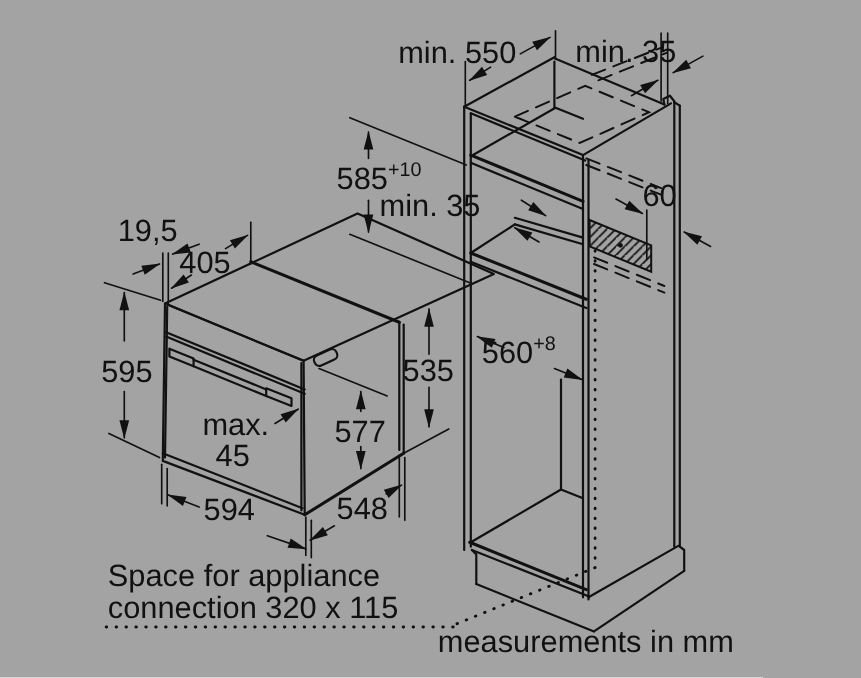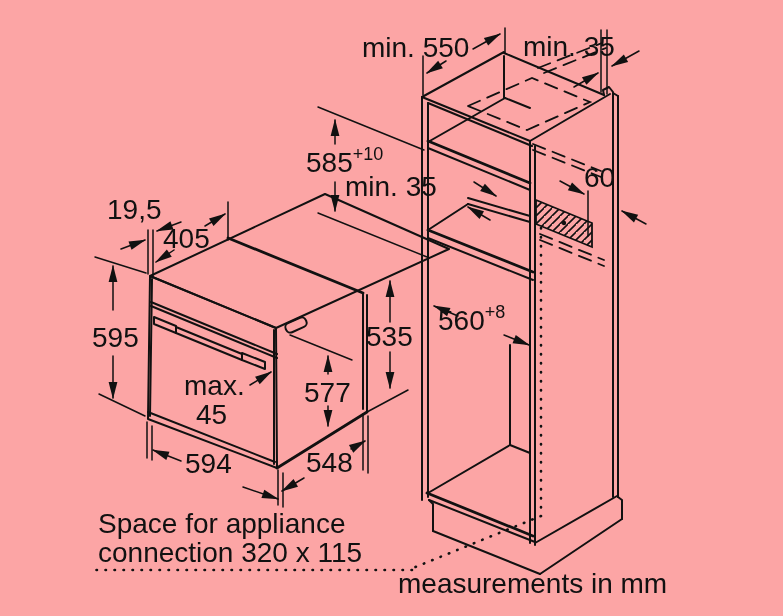--- a/index.html
+++ b/index.html
@@ -1,16 +1,16 @@
 <!DOCTYPE html>
 <html><head>
 <meta charset="utf-8">
 <style>
   html,body{margin:0;padding:0;background:#fff;}
-  .stage{position:relative;width:783px;height:616px;background:#fca5a5;overflow:hidden;
+  .stage{position:relative;width:783px;height:616px;background:#a3a3a3;overflow:hidden;
          font-family:"Liberation Sans", sans-serif;}
   svg{display:block;}
   text{fill:#111;font-family:"Liberation Sans", sans-serif;}
   .dim{font-size:28px;}
   .sup{font-size:18px;}
   .note{font-size:28px;}
   .s  {stroke:#111;fill:none;stroke-width:2;stroke-linecap:round;stroke-linejoin:round;}
   .sthick{stroke:#111;fill:none;stroke-width:2.8;stroke-linecap:round;stroke-linejoin:round;}
   .d  {stroke:#111;fill:none;stroke-width:1.5;stroke-linecap:round;}
   .dash{stroke:#111;fill:none;stroke-width:1.8;stroke-dasharray:13 8;stroke-linecap:round;}

